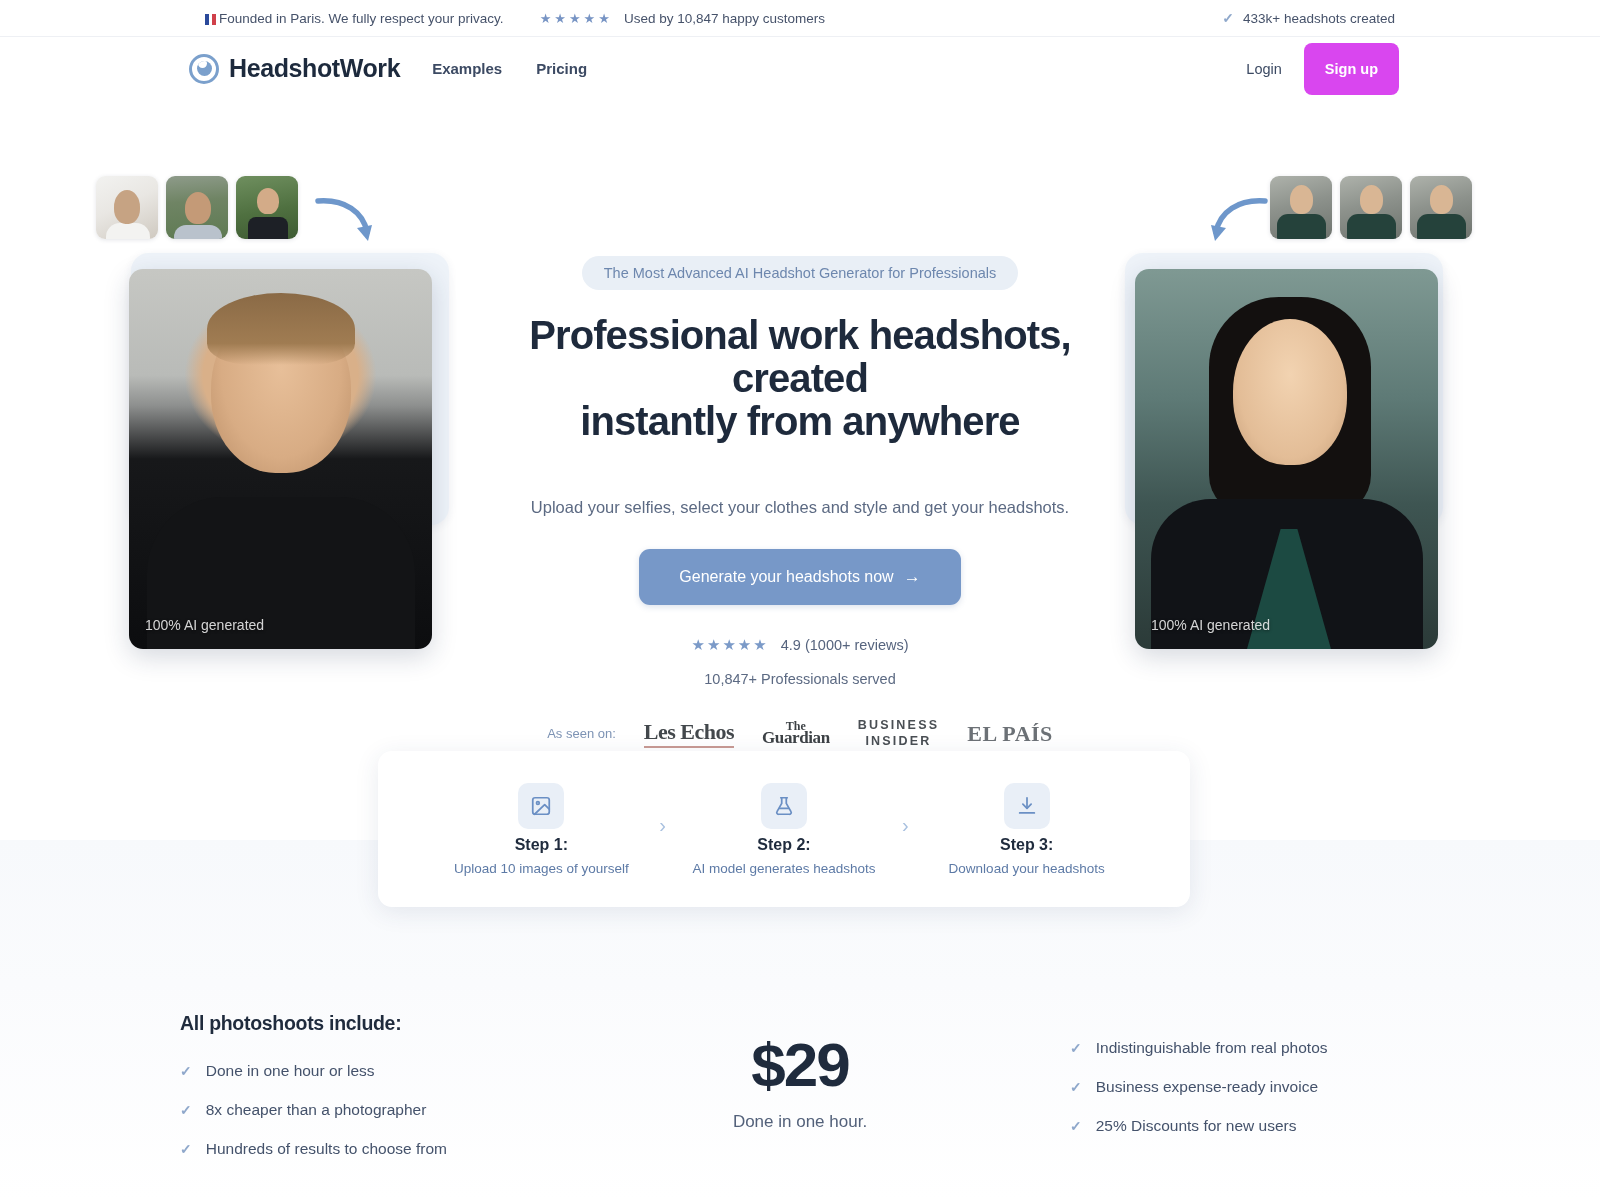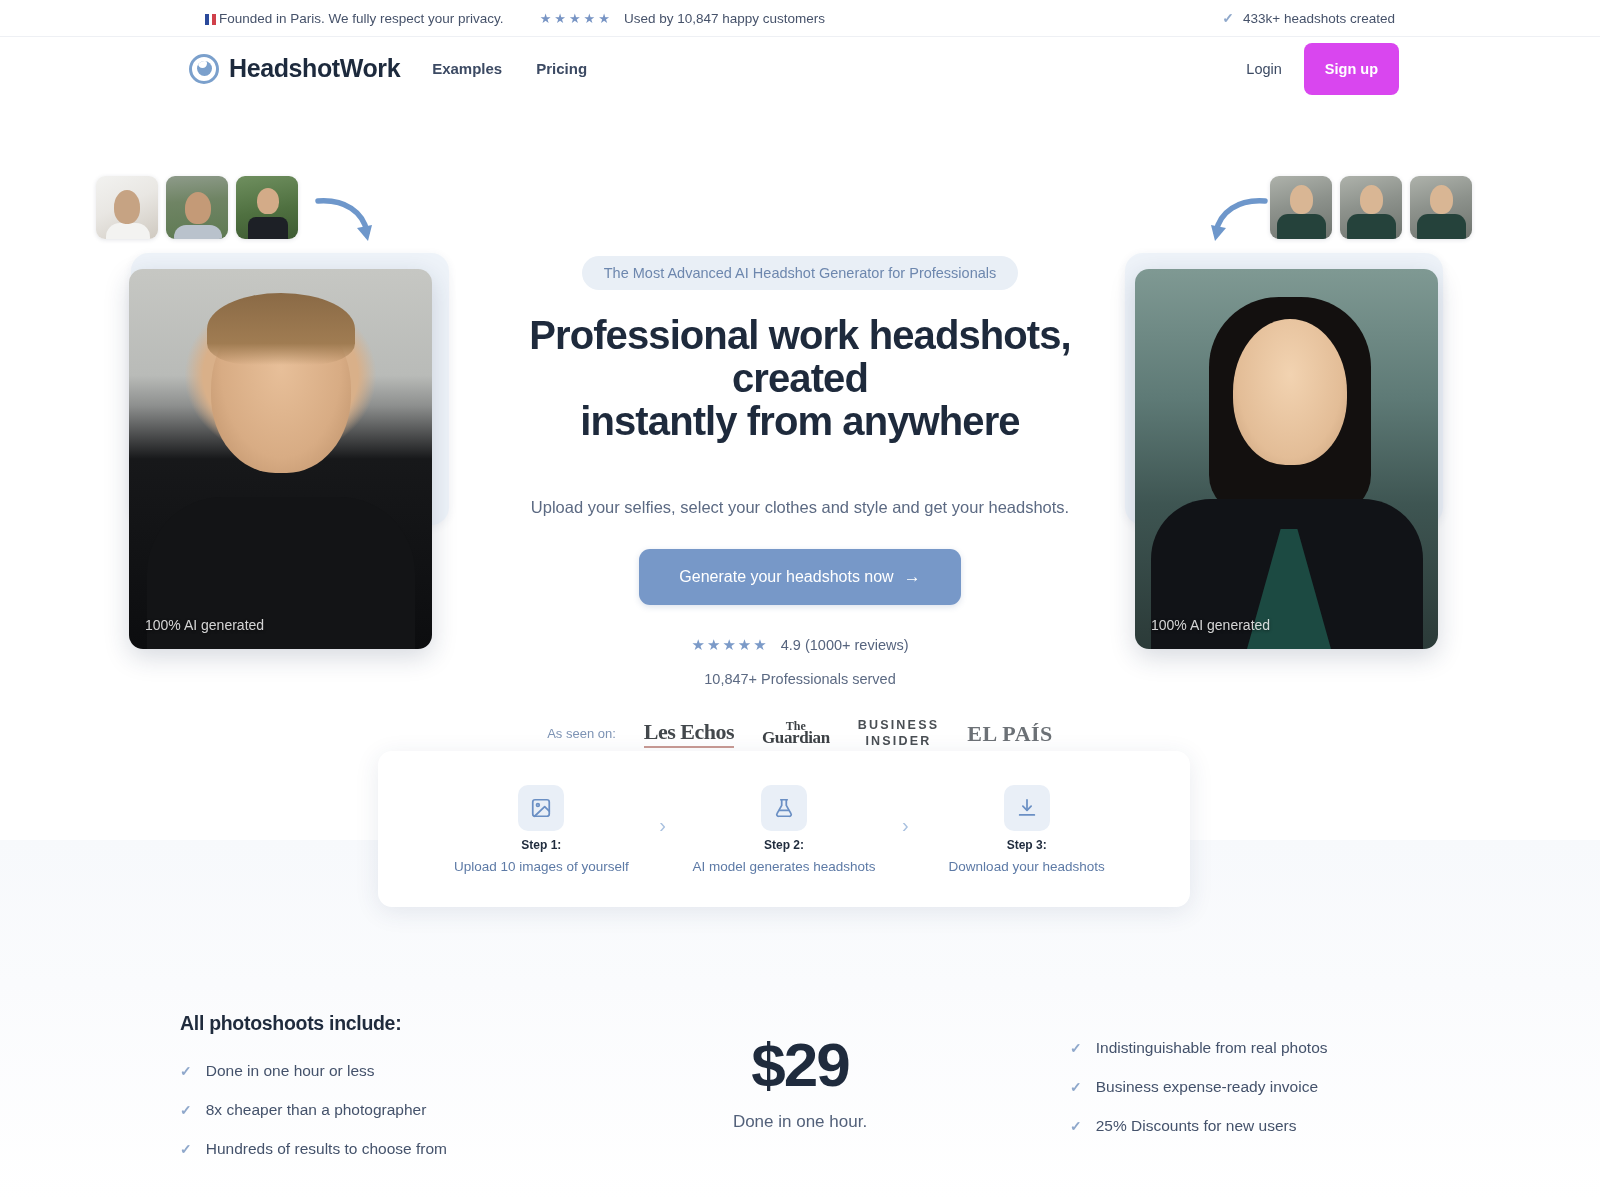--- a/index.html
+++ b/index.html
@@ -252,21 +252,21 @@
     background: #ffffff; border-radius: 14px;
     box-shadow: 0 5px 24px rgba(40,60,100,0.10);
     display: flex; align-items: center; justify-content: center;
   }
   .step { width: 232px; text-align: center; }
   .step-icon {
     width: 46px; height: 46px; margin: 0 auto;
     background: #e9eff7; border-radius: 10px;
     display: flex; align-items: center; justify-content: center;
   }
-  .step-title { margin-top: 7px; font-size: 12px; font-weight: 700; color: #1f2b3d; }
+  .step-title { margin-top: 7px; font-size: 16px; font-weight: 700; color: #1f2b3d; }
   .step-desc { margin-top: 7px; font-size: 13.5px; color: #5d7aa6; }
   .step-sep { color: #a9c1e0; font-size: 20px; font-weight: 300; margin: 0 2px; align-self: center; position: relative; top: -4px; }
 
   
   .bottom {
     position: absolute; left: 50%; transform: translateX(-50%);
     top: 1012px; width: 1240px;
     display: flex; justify-content: space-between; align-items: flex-start;
   }
   .bcol { width: 350px; }

